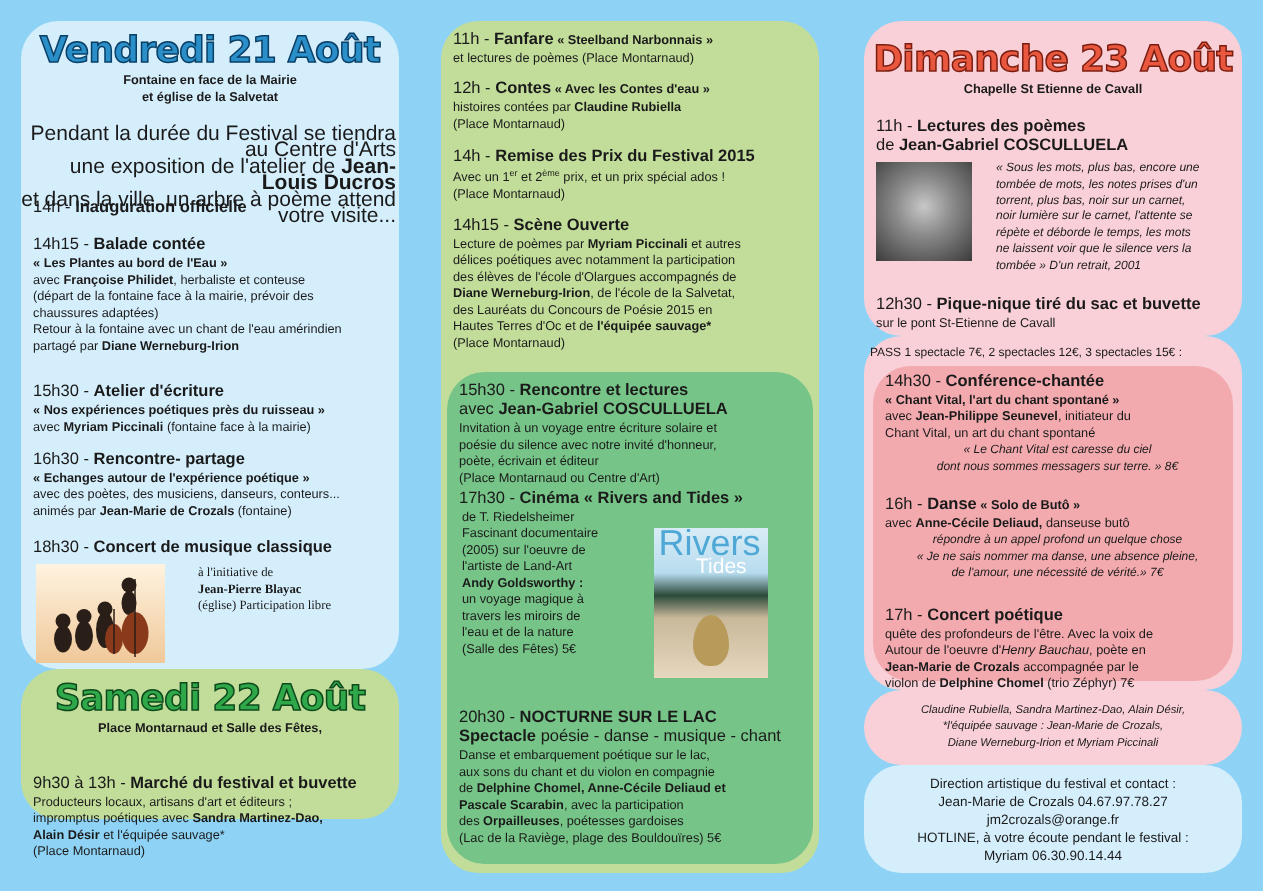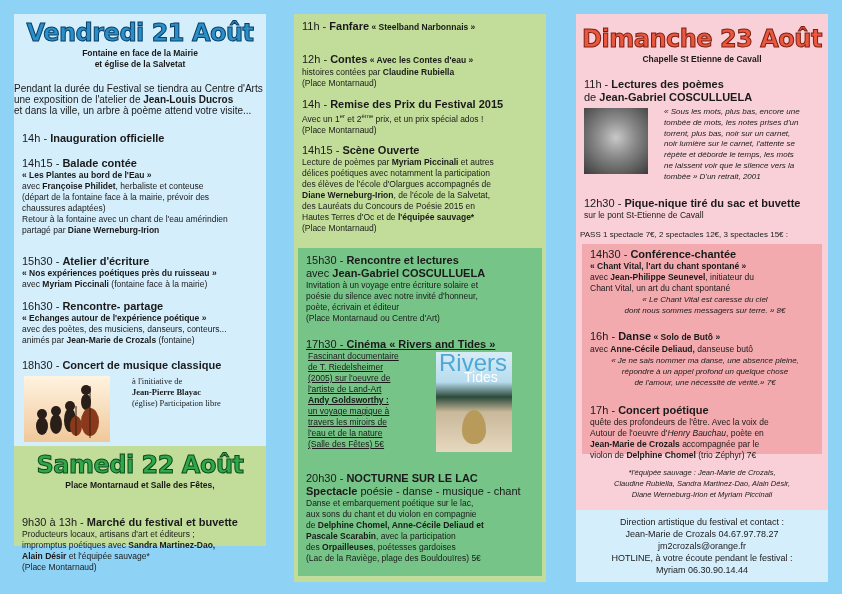--- a/index.html
+++ b/index.html
@@ -1,34 +1,34 @@
 <!DOCTYPE html>
 <html><head>
 <meta charset="utf-8">
 <style>
   * { margin:0; padding:0; box-sizing:border-box; }
   html, body { width:842px; height:594px; overflow:hidden; }
   body { background:#8ed3f5; font-family:"Liberation Sans", sans-serif; color:#1a1a1a; position:relative; }
-  .panel { position:absolute; }
+  .panel { position:absolute;border-radius:25px; }
   #col1-top { left:14px; top:14px; width:252px; height:432px; background:#d5eefc; }
   #col1-bot { left:14px; top:446px; width:252px; height:100px; background:#c2dd9a; }
   #col2 { left:294px; top:14px; width:252px; height:568px; background:#c2dd9a; }
   #col2-inner { left:298px; top:248px; width:244px; height:328px; background:#76c487; }
   #col3-top { left:576px; top:14px; width:252px; height:210px; background:#f9d0d8; }
   #col3-pass { left:576px; top:224px; width:252px; height:236px; background:#f9d0d8; }
   #col3-pass-inner { left:582px; top:244px; width:240px; height:210px; background:#f3aaae; }
   #col3-note { left:576px; top:460px; width:252px; height:50px; background:#f9d0d8; }
   #col3-contact { left:576px; top:510px; width:252px; height:72px; background:#d5eefc; }
 
   .day-title { font-family:"DejaVu Sans", sans-serif; font-weight:bold; text-align:center; font-size:24px; letter-spacing:-0.5px; line-height:26px; }
   .t-blue { color:#2a8fc8; -webkit-text-stroke:1px #0a3f66; }
   .t-green { color:#2fa84a; -webkit-text-stroke:1px #0e4a1c; }
   .t-red { color:#e8573e; -webkit-text-stroke:1px #7a1d10; }
   .loc { text-align:center; font-weight:bold; font-size:8.5px; line-height:11px; }
-  .intro { text-align:left; font-size:10px; line-height:11px; }
+  .intro { text-align:right; font-size:14px; line-height:11px; }
   .ev { position:absolute; font-size:8.5px; line-height:11px; }
   .ev-title { font-size:11px; line-height:13px; }
   .ev-title b { font-weight:bold; }
   .bq { font-weight:bold; }
   .it { font-style:italic; }
   .ctr { text-align:center; }
   .img { position:absolute; overflow:hidden; }
   .cats { background:linear-gradient(#fff3e0,#f0c89a); }
   .rivers { background:linear-gradient(#d8ecf6 0%,#b7dcee 30%,#2b4a3a 45%,#c9b89a 60%,#e6d8bf 100%); }
   .portrait { background:radial-gradient(circle at 50% 45%,#c8c8c8 0%,#8a8a8a 40%,#3b3b3b 100%); }
@@ -114,20 +114,21 @@
     <div>Producteurs locaux, artisans d'art et éditeurs ;</div>
     <div><span>impromptus poétiques avec </span><b>Sandra Martinez-Dao,</b></div>
     <div><b>Alain Désir</b><span> et l'équipée sauvage*</span></div>
     <div>(Place Montarnaud)</div>
   </div>
 </div>
 
 <div class="panel" id="col2">
   <div class="ev" style="left:8px; top:6px; width:240px;">
     <div class="ev-title"><span>11h - </span><b>Fanfare</b><b style="font-size:8.5px;"> « Steelband Narbonnais »</b></div>
+    <div>et lectures de poèmes (Place Montarnaud)</div>
   </div>
   <div class="ev" style="left:8px; top:39px; width:240px;">
     <div class="ev-title"><span>12h - </span><b>Contes</b><b style="font-size:8.5px;"> « Avec les Contes d'eau »</b></div>
     <div><span>histoires contées par </span><b>Claudine Rubiella</b></div>
     <div>(Place Montarnaud)</div>
   </div>
   <div class="ev" style="left:8px; top:84px; width:240px;">
     <div class="ev-title"><span>14h - </span><b>Remise des Prix du Festival 2015</b></div>
     <div><span>Avec un 1</span><sup>er</sup><span> et 2</span><sup>ème</sup><span> prix, et un prix spécial ados !</span></div>
     <div>(Place Montarnaud)</div>
@@ -146,25 +147,25 @@
 
 <div class="panel" id="col2-inner">
   <div class="ev" style="left:8px; top:6px; width:232px;">
     <div class="ev-title"><span>15h30 - </span><b>Rencontre et lectures</b></div>
     <div class="ev-title"><span>avec </span><b>Jean-Gabriel COSCULLUELA</b></div>
     <div>Invitation à un voyage entre écriture solaire et</div>
     <div>poésie du silence avec notre invité d'honneur,</div>
     <div>poète, écrivain et éditeur</div>
     <div>(Place Montarnaud ou Centre d'Art)</div>
   </div>
-  <div class="ev" style="left:8px; top:90px; width:232px;text-decoration:underline;">
+  <div class="ev" style="left:8px; top:78px; width:232px;">
     <div class="ev-title"><span>17h30 - </span><b>Cinéma « Rivers and Tides »</b></div>
     <div style="padding-left:2px; font-size:8.5px; line-height:11px;">
+      <div>de T. Riedelsheimer</div>
       <div>Fascinant documentaire</div>
-      <div>de T. Riedelsheimer</div>
       <div>(2005) sur l'oeuvre de</div>
       <div>l'artiste de Land-Art</div>
       <div><b>Andy Goldsworthy :</b></div>
       <div>un voyage magique à</div>
       <div>travers les miroirs de</div>
       <div>l'eau et de la nature</div>
       <div>(Salle des Fêtes) 5€</div>
     </div>
   </div>
   <div class="img rivers" style="left:138px; top:104px; width:76px; height:100px;">
@@ -215,37 +216,37 @@
     <div class="ev-title"><span>14h30 - </span><b>Conférence-chantée</b></div>
     <div class="bq">« Chant Vital, l'art du chant spontané »</div>
     <div><span>avec </span><b>Jean-Philippe Seunevel</b><span>, initiateur du</span></div>
     <div>Chant Vital, un art du chant spontané</div>
     <div class="it ctr" style="font-size:8px;">« Le Chant Vital est caresse du ciel</div>
     <div class="it ctr" style="font-size:8px;">dont nous sommes messagers sur terre. » 8€</div>
   </div>
   <div class="ev" style="left:8px; top:86px; width:230px;">
     <div class="ev-title"><span>16h - </span><b>Danse</b><b style="font-size:8.5px;"> « Solo de Butô »</b></div>
     <div><span>avec </span><b>Anne-Cécile Deliaud,</b><span> danseuse butô</span></div>
+    <div class="it ctr" style="font-size:8px;">répondre à un appel profond un quelque chose</div>
     <div class="it ctr" style="font-size:8px;">« Je ne sais nommer ma danse, une absence pleine,</div>
-    <div class="it ctr" style="font-size:8px;">répondre à un appel profond un quelque chose</div>
     <div class="it ctr" style="font-size:8px;">de l'amour, une nécessité de vérité.» 7€</div>
   </div>
   <div class="ev" style="left:8px; top:160px; width:232px;">
     <div class="ev-title"><span>17h - </span><b>Concert poétique</b></div>
     <div>quête des profondeurs de l'être. Avec la voix de</div>
     <div><span>Autour de l'oeuvre d'</span><i>Henry Bauchau</i><span>, poète en</span></div>
     <div><b>Jean-Marie de Crozals</b><span> accompagnée par le</span></div>
     <div><span>violon de </span><b>Delphine Chomel</b><span> (trio Zéphyr) 7€</span></div>
   </div>
 </div>
 
 <div class="panel" id="col3-note">
   <div class="it ctr" style="padding-top:7px; font-size:7.5px; line-height:11px;">
+    <div>Claudine Rubiella, Sandra Martinez-Dao, Alain Désir,</div>
     <div>*l'équipée sauvage : Jean-Marie de Crozals,</div>
-    <div>Claudine Rubiella, Sandra Martinez-Dao, Alain Désir,</div>
     <div>Diane Werneburg-Irion et Myriam Piccinali</div>
   </div>
 </div>
 
 <div class="panel" id="col3-contact">
   <div class="ctr" style="padding-top:6px; font-size:9px; line-height:12px;">
     <div>Direction artistique du festival et contact :</div>
     <div>Jean-Marie de Crozals 04.67.97.78.27</div>
     <div>jm2crozals@orange.fr</div>
     <div>HOTLINE, à votre écoute pendant le festival :</div>

